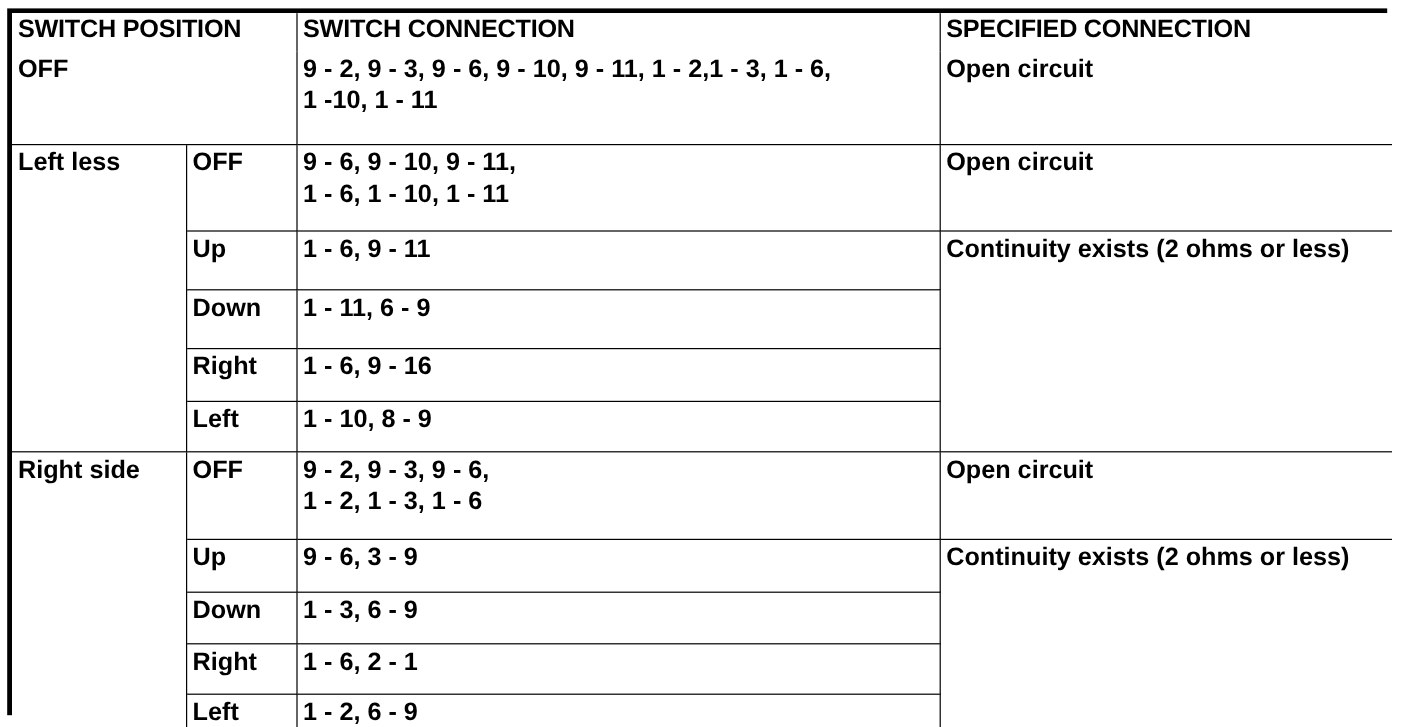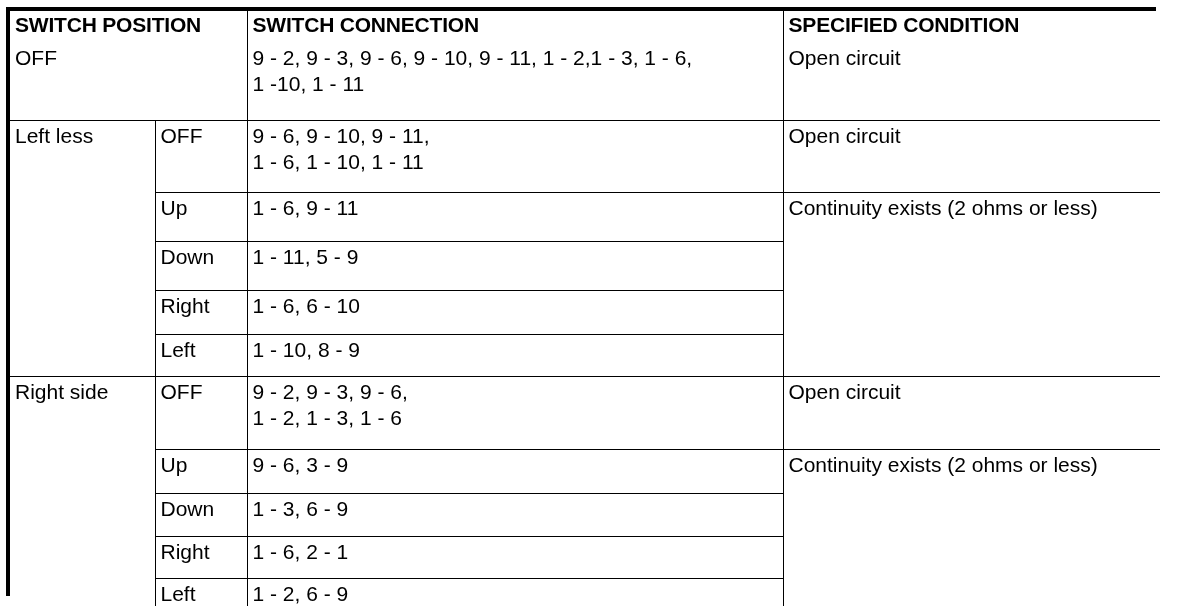--- a/index.html
+++ b/index.html
@@ -42,21 +42,21 @@
     background: #ffffff;
   }
 
   table.spec-table td,
   table.spec-table th {
     border: 1px solid #000000;
     vertical-align: top;
     padding: 2px 0 2px 5px;
     font-size: 21px;
     line-height: 26px;
-    font-weight: normal;
+    font-weight: bold;
     text-align: left;
     background: #ffffff;
     overflow: hidden;
     white-space: pre-line;
   }
 
   
   table.spec-table th {
     font-weight: bold;
     letter-spacing: -0.2px;
@@ -98,21 +98,21 @@
       <colgroup>
         <col class="col-pos">
         <col class="col-sub">
         <col class="col-test">
         <col class="col-cond">
       </colgroup>
       <thead>
         <tr>
           <th colspan="2" class="pos-cell">SWITCH POSITION</th>
           <th class="test-cell">SWITCH CONNECTION</th>
-          <th class="cond-cell">SPECIFIED CONDITION</th>
+          <th class="cond-cell">SPECIFIED CONNECTION</th>
         </tr>
       </thead>
       <tbody>
 
         <tr class="group-top" style="height:77px;">
           <td colspan="2" class="pos-cell">OFF</td>
           <td class="test-cell">9 - 2, 9 - 3, 9 - 6, 9 - 10, 9 - 11, 1 - 2,1 - 3, 1 - 6,
 1 -10, 1 - 11</td>
           <td class="cond-cell">Open circuit</td>
         </tr>
@@ -124,25 +124,25 @@
 1 - 6, 1 - 10, 1 - 11</td>
           <td class="cond-cell">Open circuit</td>
         </tr>
         <tr style="height:49px;">
           <td class="sub-cell">Up</td>
           <td class="test-cell">1 - 6, 9 - 11</td>
           <td rowspan="4" class="cond-cell">Continuity exists (2 ohms or less)</td>
         </tr>
         <tr style="height:49px;">
           <td class="sub-cell">Down</td>
-          <td class="test-cell">1 - 11, 5 - 9</td>
+          <td class="test-cell">1 - 11, 6 - 9</td>
         </tr>
         <tr style="height:44px;">
           <td class="sub-cell">Right</td>
-          <td class="test-cell">1 - 6, 6 - 10</td>
+          <td class="test-cell">1 - 6, 9 - 16</td>
         </tr>
         <tr style="height:42px;">
           <td class="sub-cell">Left</td>
           <td class="test-cell">1 - 10, 8 - 9</td>
         </tr>
 
         <tr class="group-top" style="height:73px;margin-left:41px;">
           <td rowspan="5" class="pos-cell">Right side</td>
           <td class="sub-cell">OFF</td>
           <td class="test-cell">9 - 2, 9 - 3, 9 - 6,

